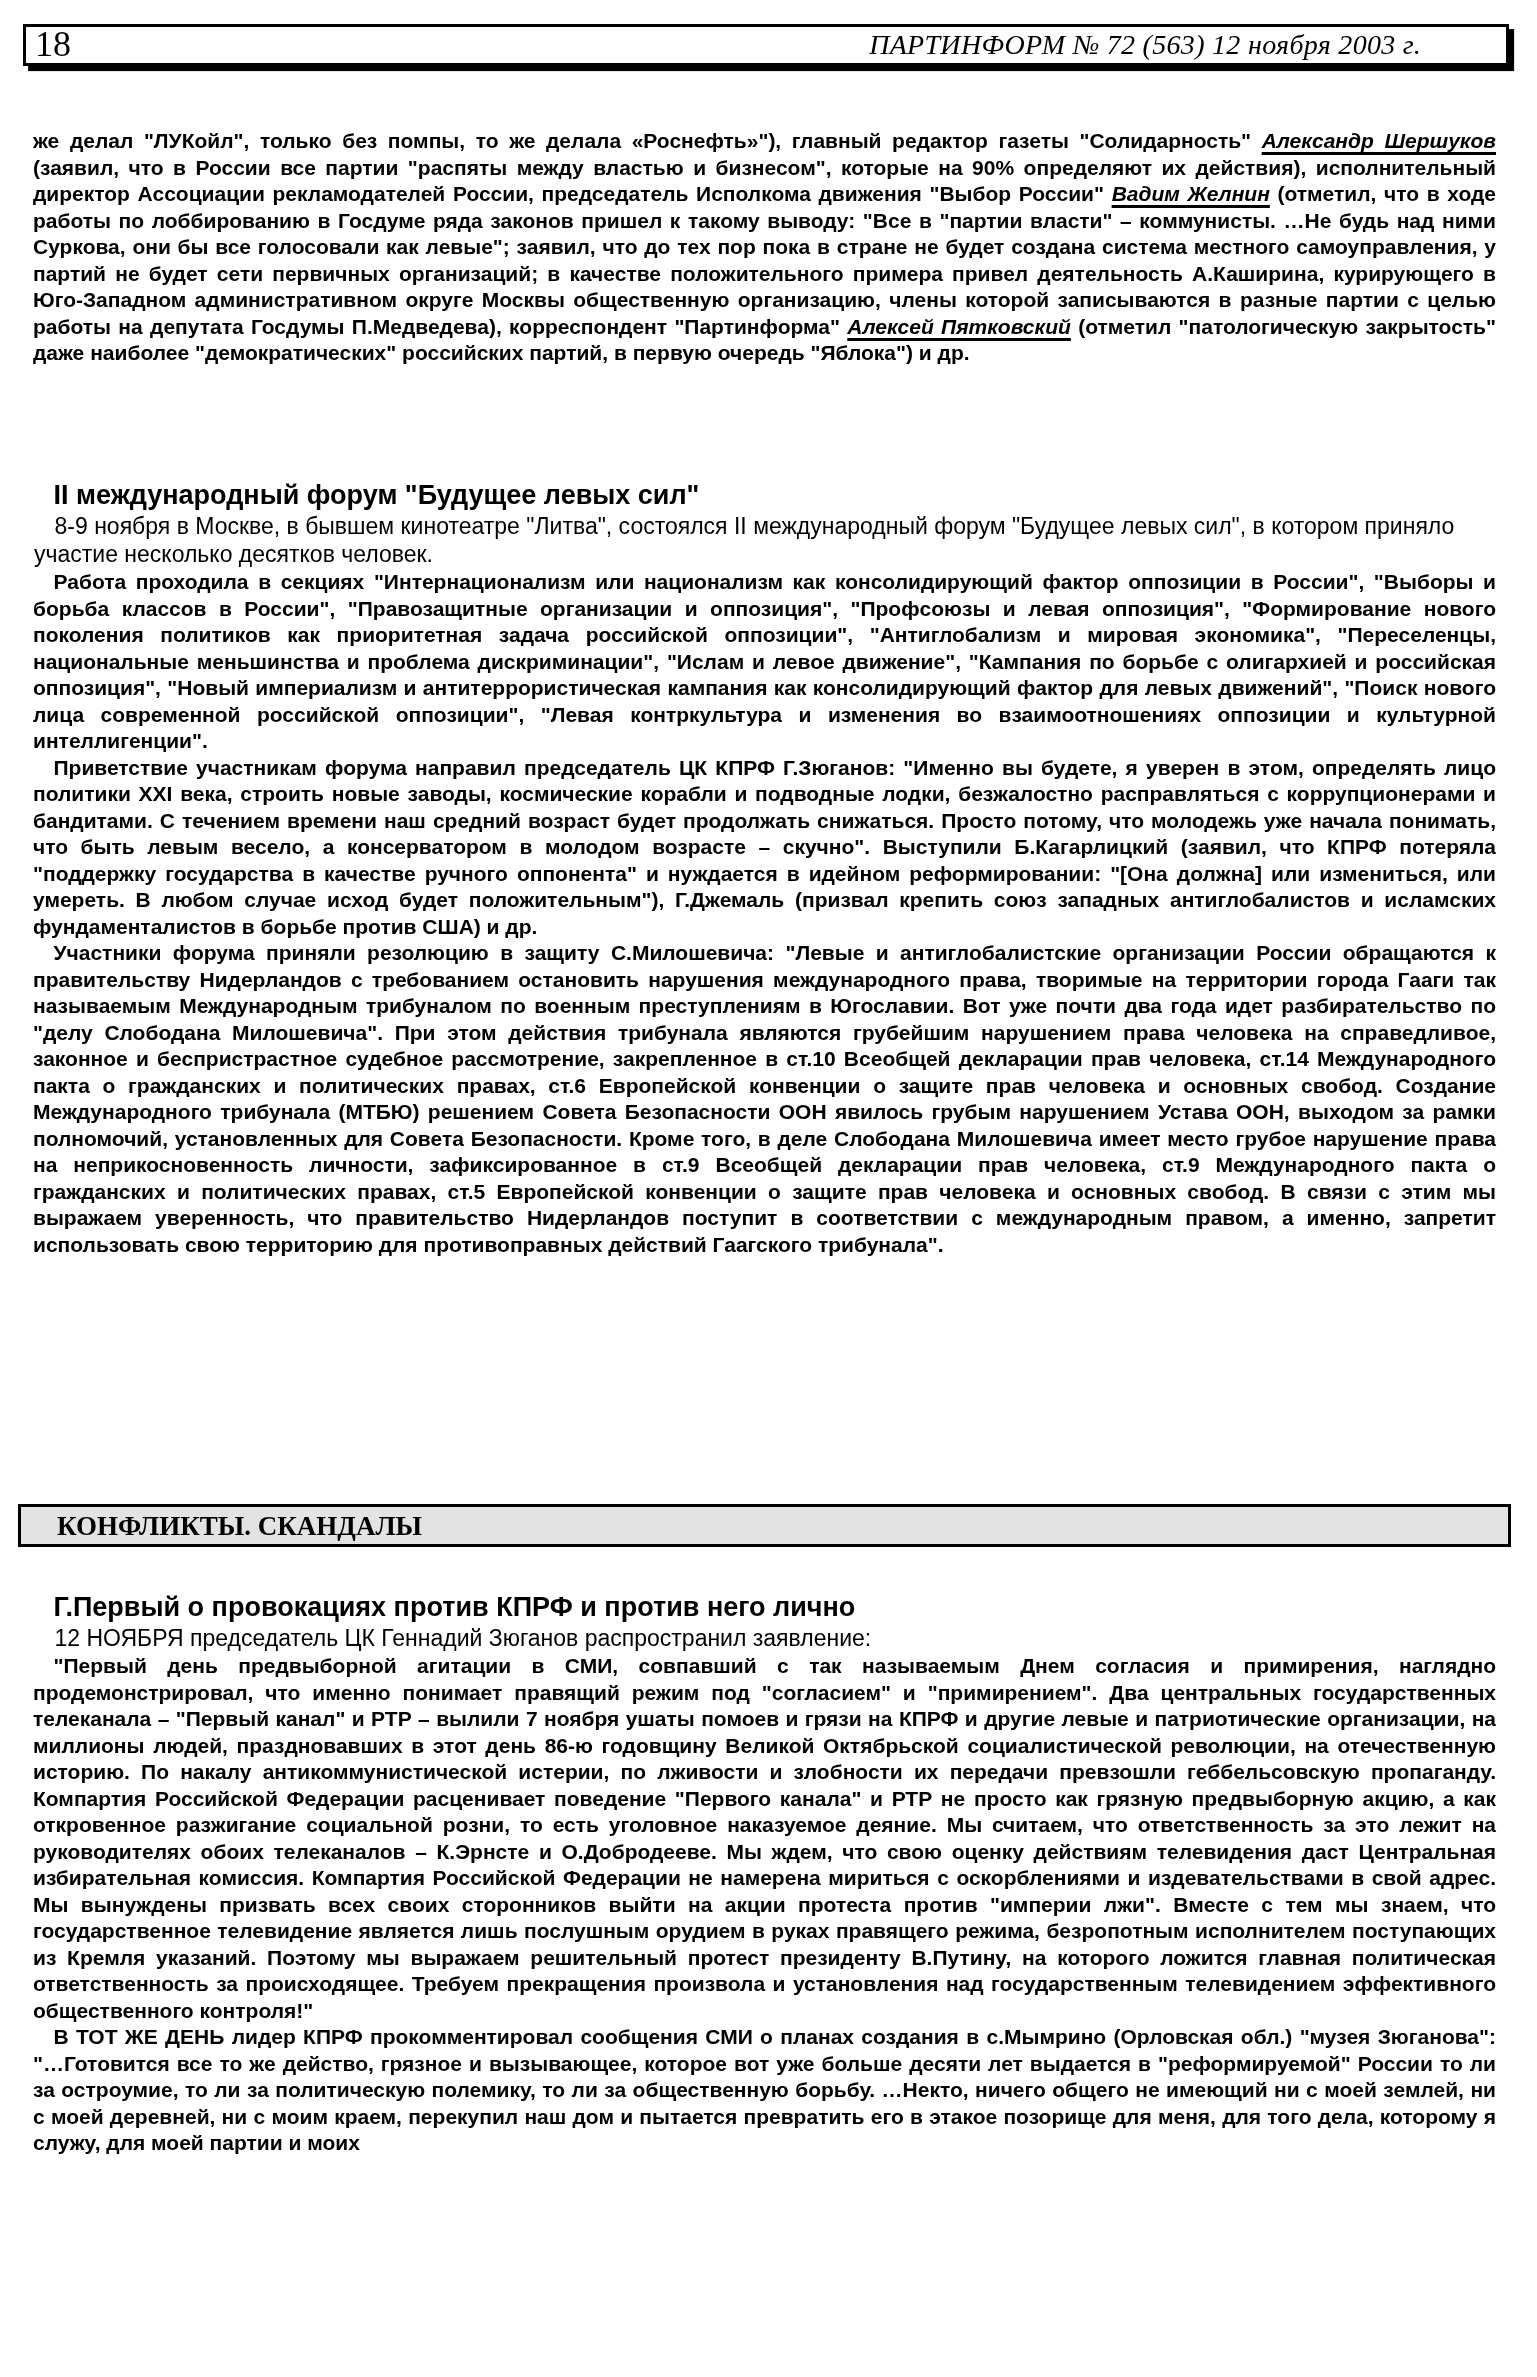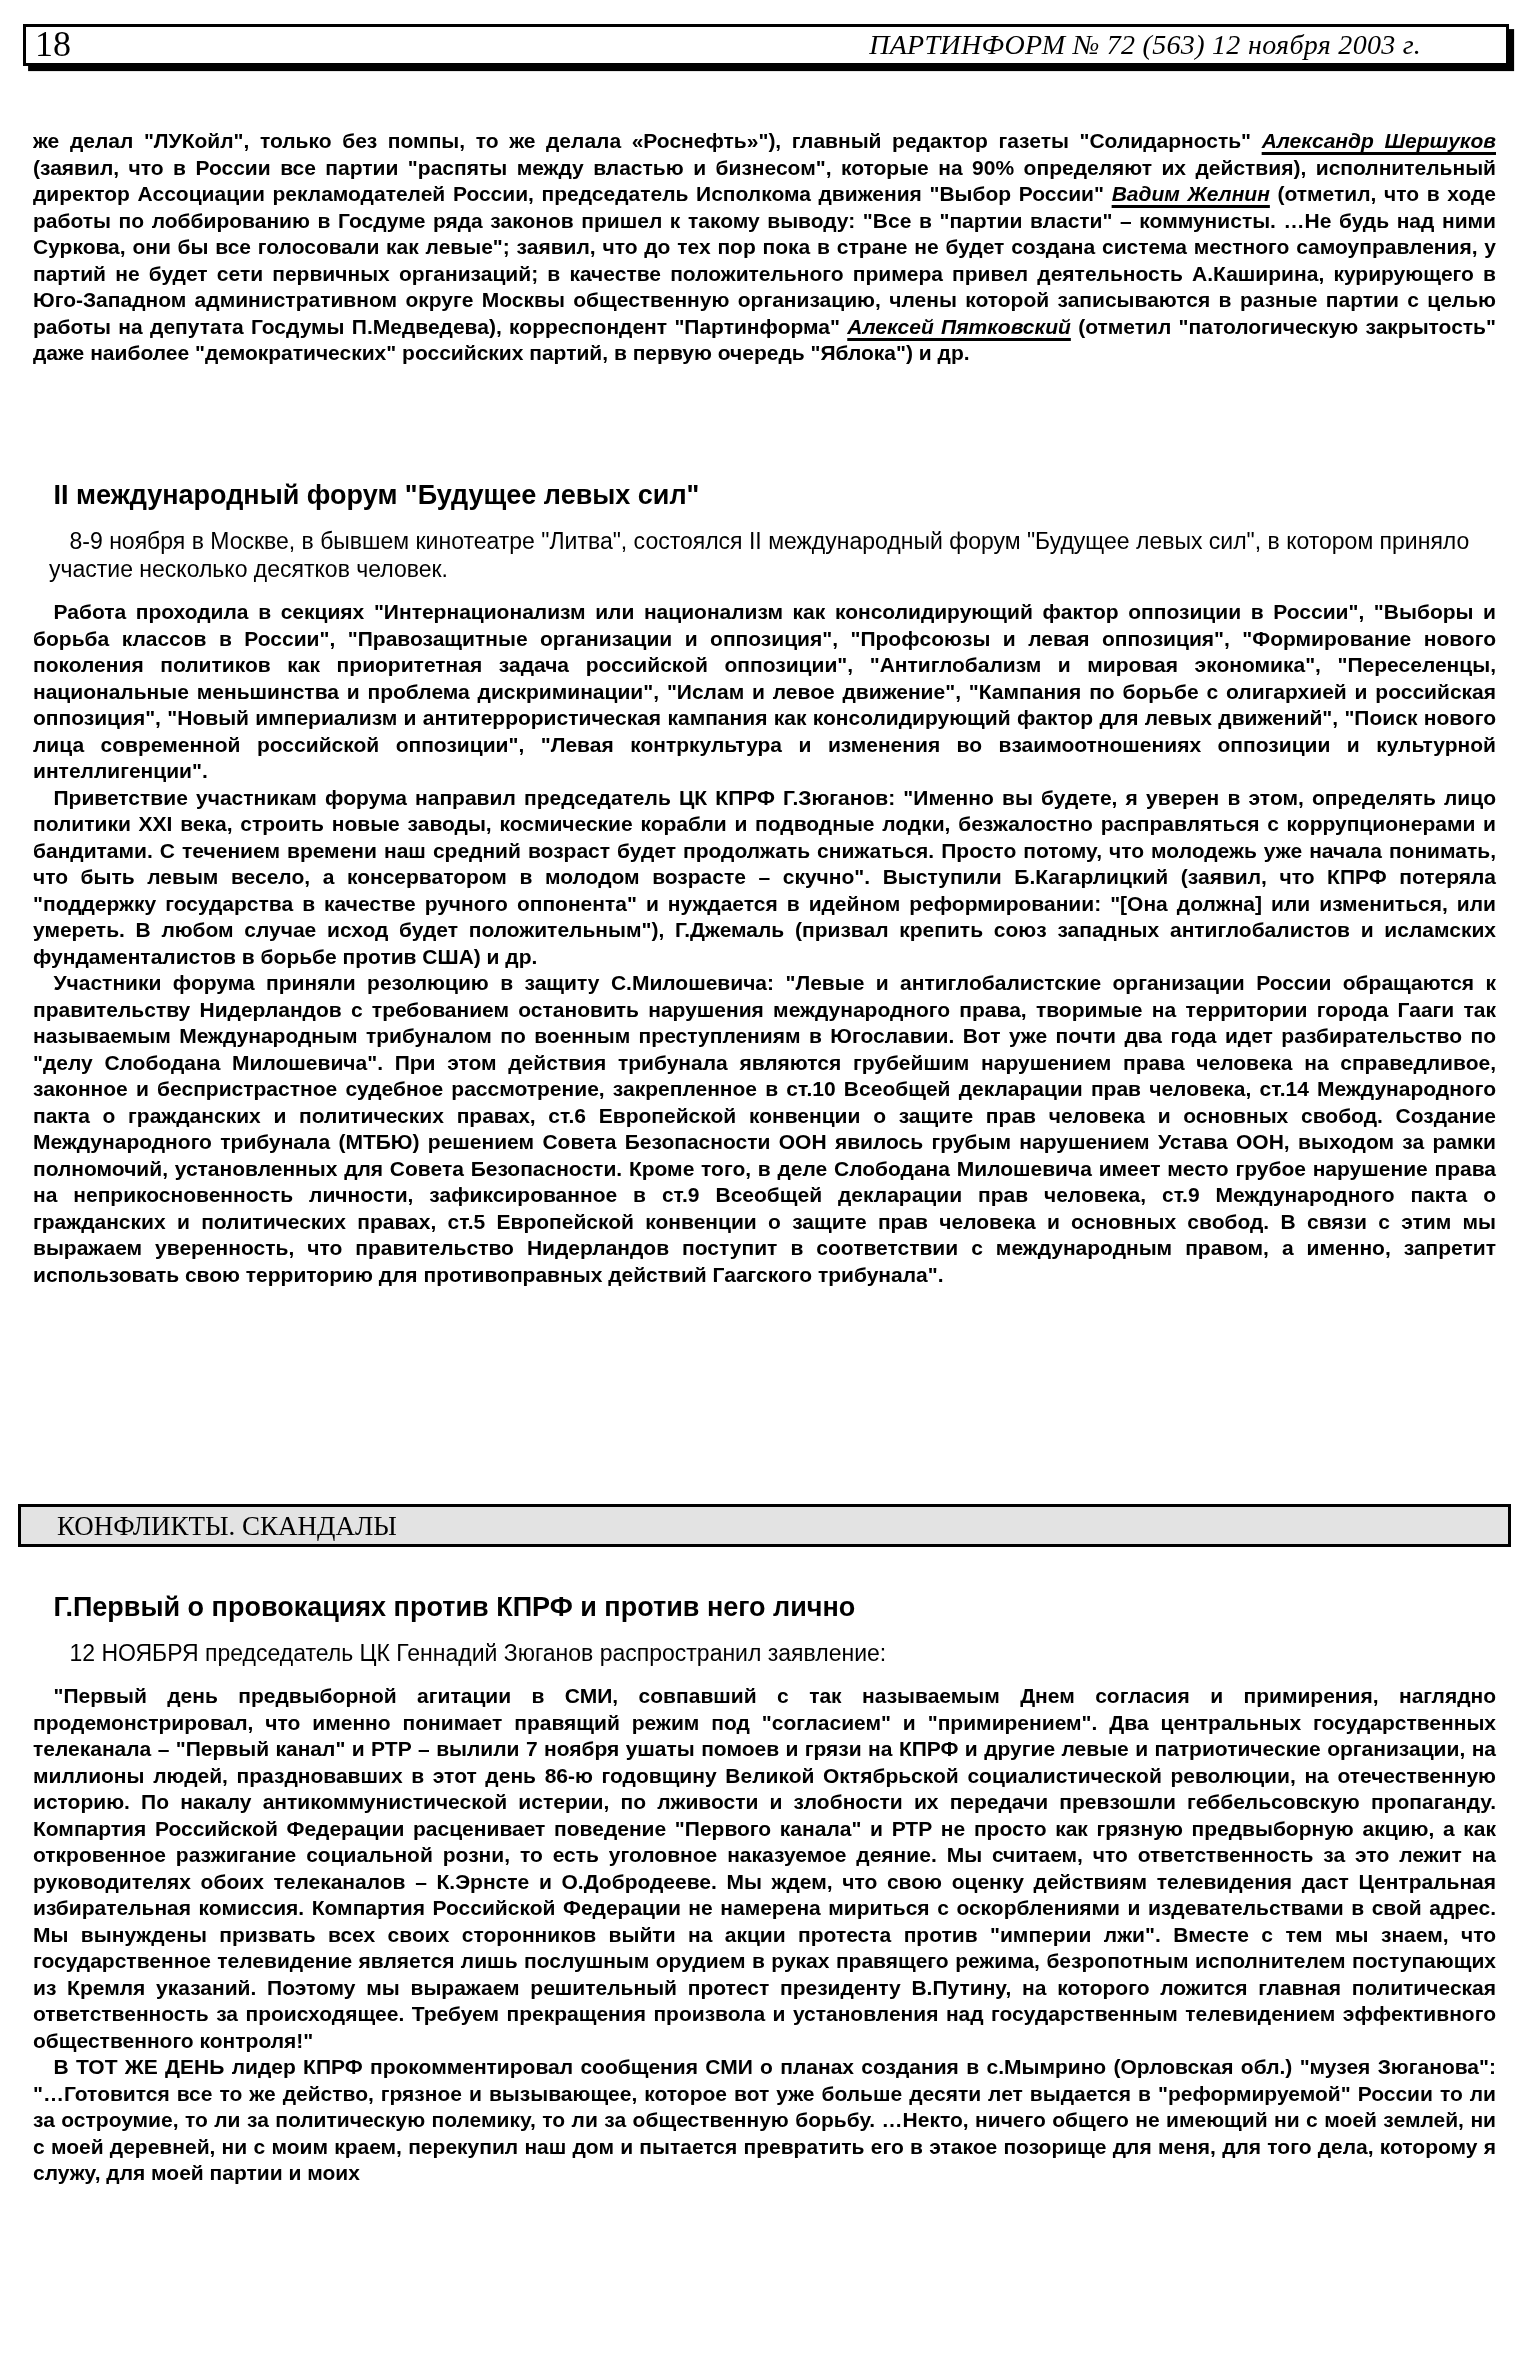--- a/index.html
+++ b/index.html
@@ -29,29 +29,29 @@
     }
     .indent { text-indent: 20.5px; }
     .person { font-style: italic; text-decoration: underline; text-decoration-thickness: 3.2px; text-underline-offset: 3.8px; }
     .lead-bold { font-weight: bold; margin-top: 23px; }
     .article-title {
       font-family: "Liberation Sans", sans-serif; font-weight: bold;
       font-size: 27px; line-height: 32px; margin: 0; padding-left: 20.5px;
     }
     .article-lede {
       font-family: "Liberation Sans", sans-serif; font-weight: normal;
-      font-size: 23px; line-height: 28px; margin: 16px; text-indent: 20.5px;
+      font-size: 23px; line-height: 28px; margin: 1px; text-indent: 20.5px;
     }
     .section-banner {
       position: absolute; left: 18px; top: 1504px; width: 1487px; height: 37px;
       background: #e3e3e3; border: 3.2px solid #000;
     }
     .section-banner span {
       position: absolute; left: 36px; top: 2.6px;
-      font-family: "Liberation Serif", serif; font-weight: normal; font-size: 27px; line-height: 32px;
+      font-family: "Liberation Serif", serif; font-weight: bold; font-size: 27px; line-height: 32px;
     }
   </style>
 </head>
 <body>
 
 <div class="header-box">
   <span class="page-num">18</span>
   <span class="issue">ПАРТИНФОРМ № 72 (563) 12 ноября 2003 г.</span>
 </div>
 

